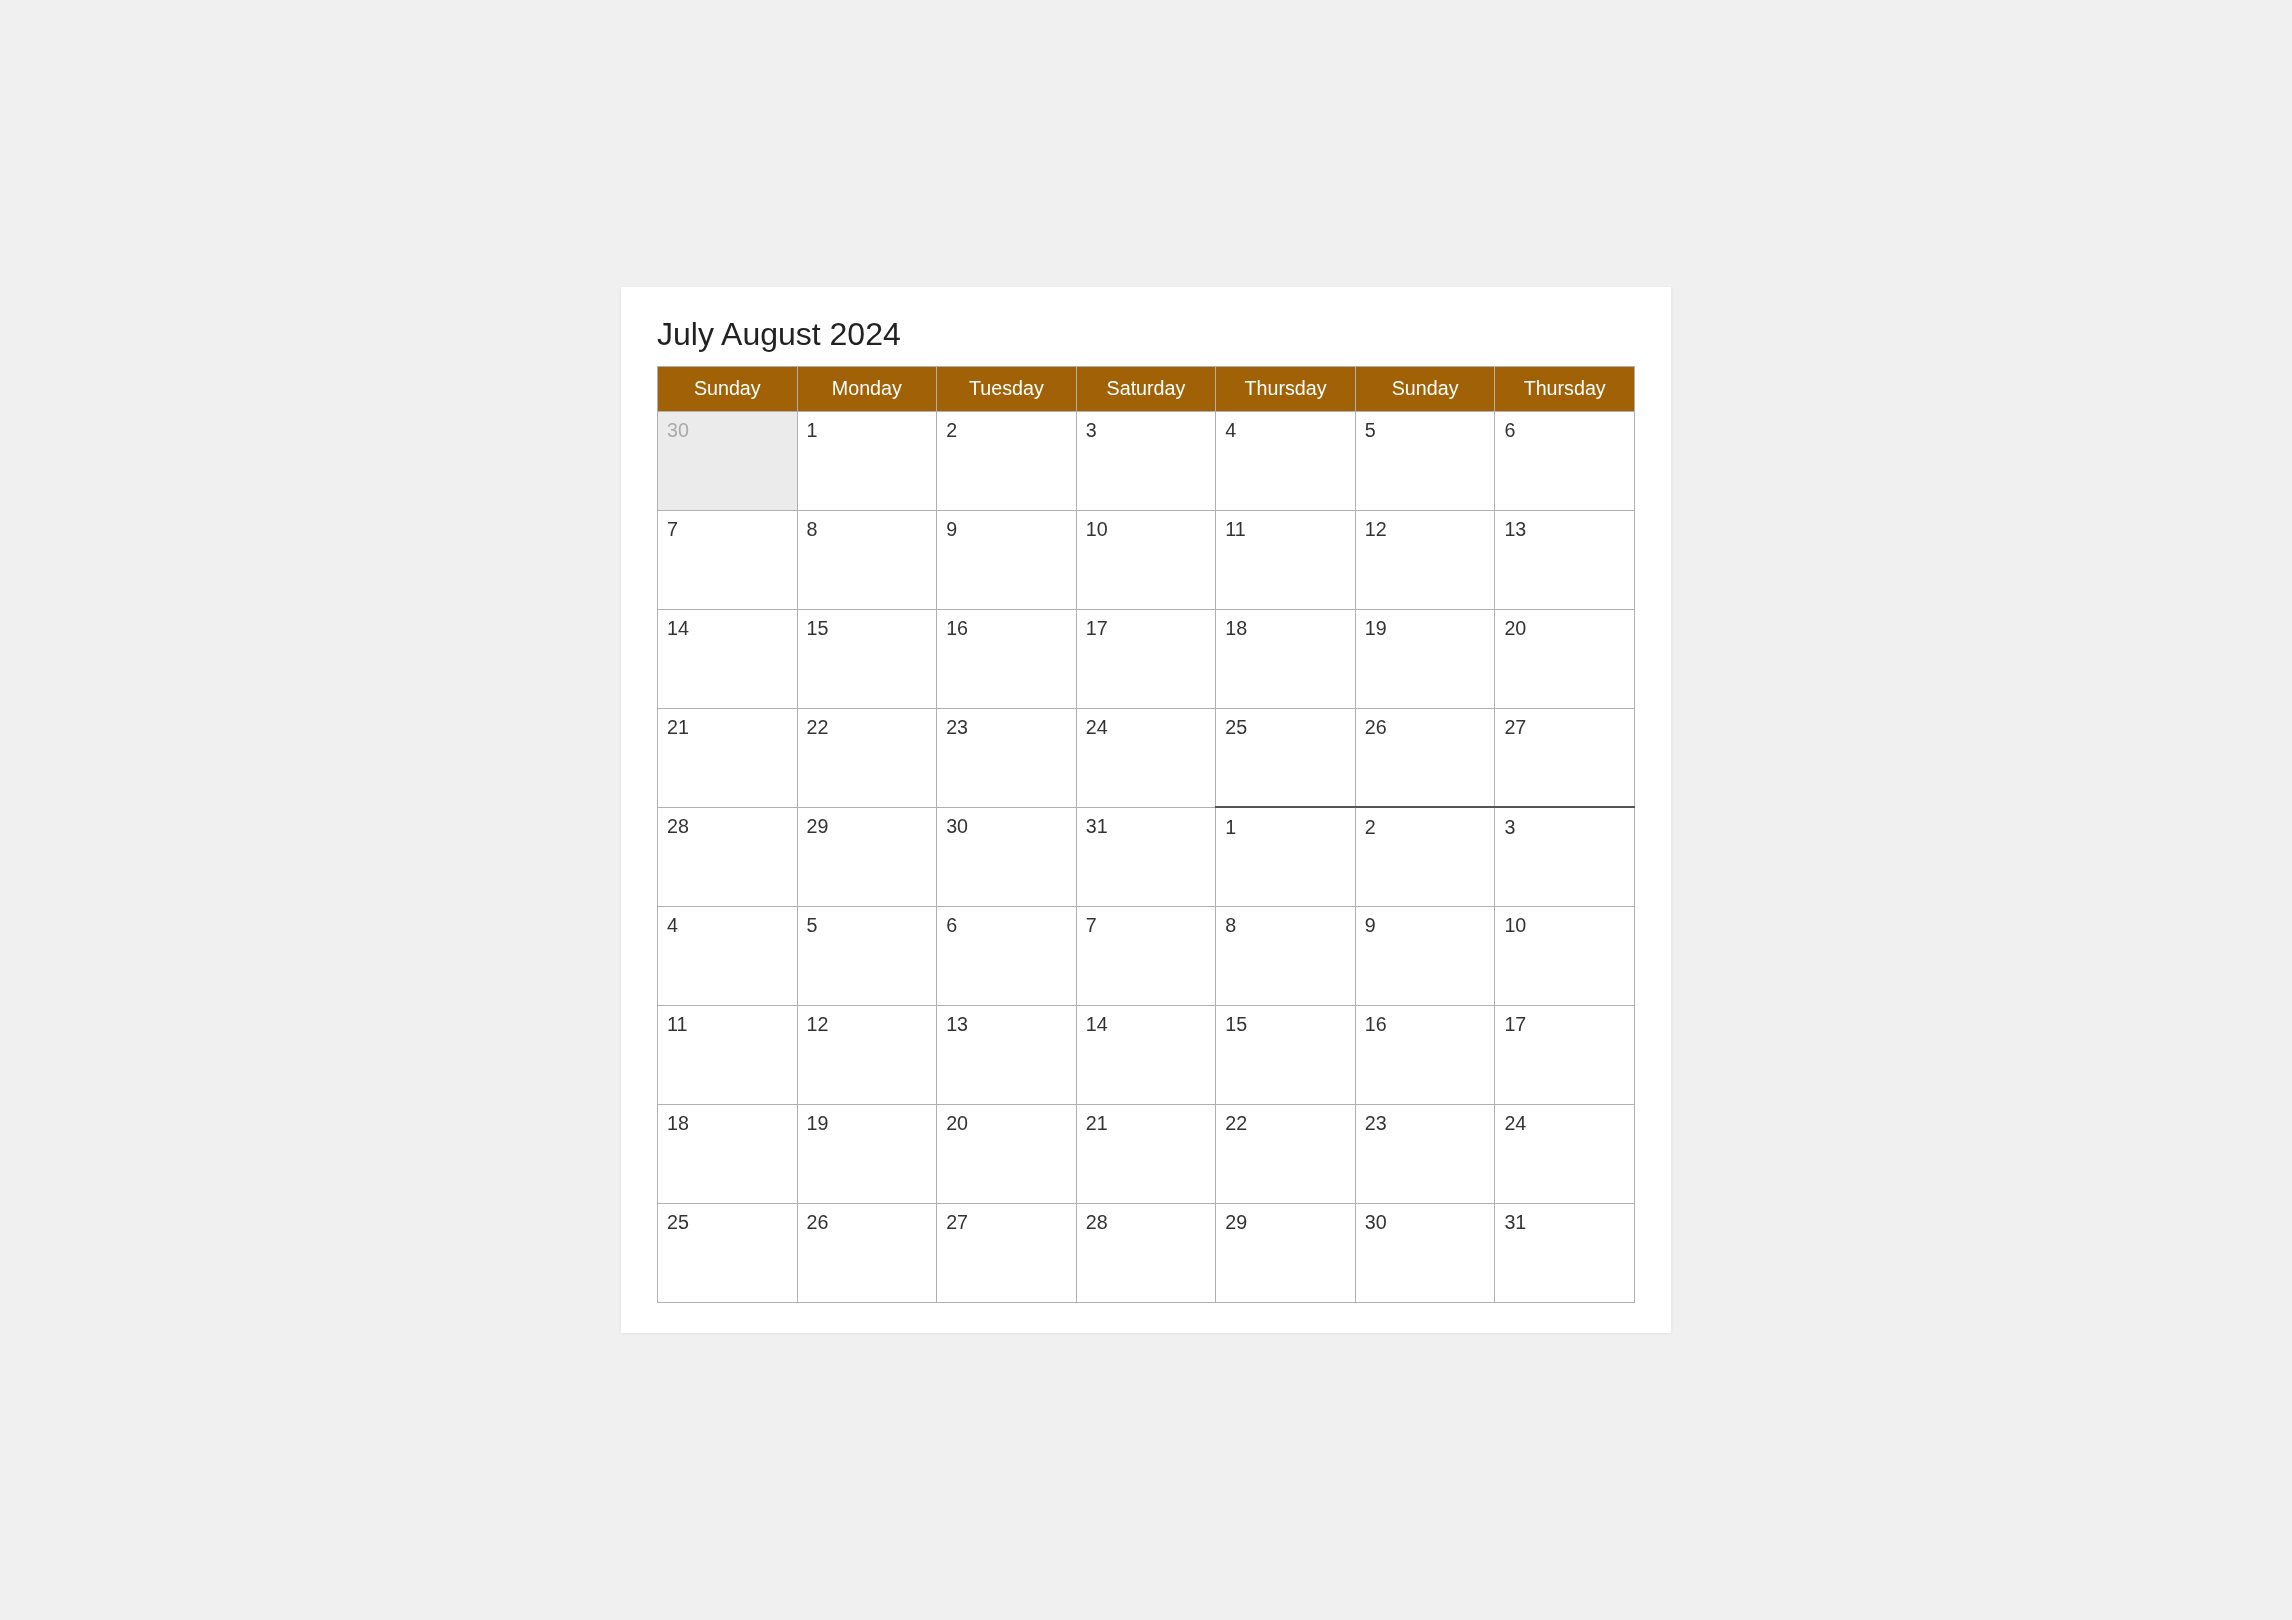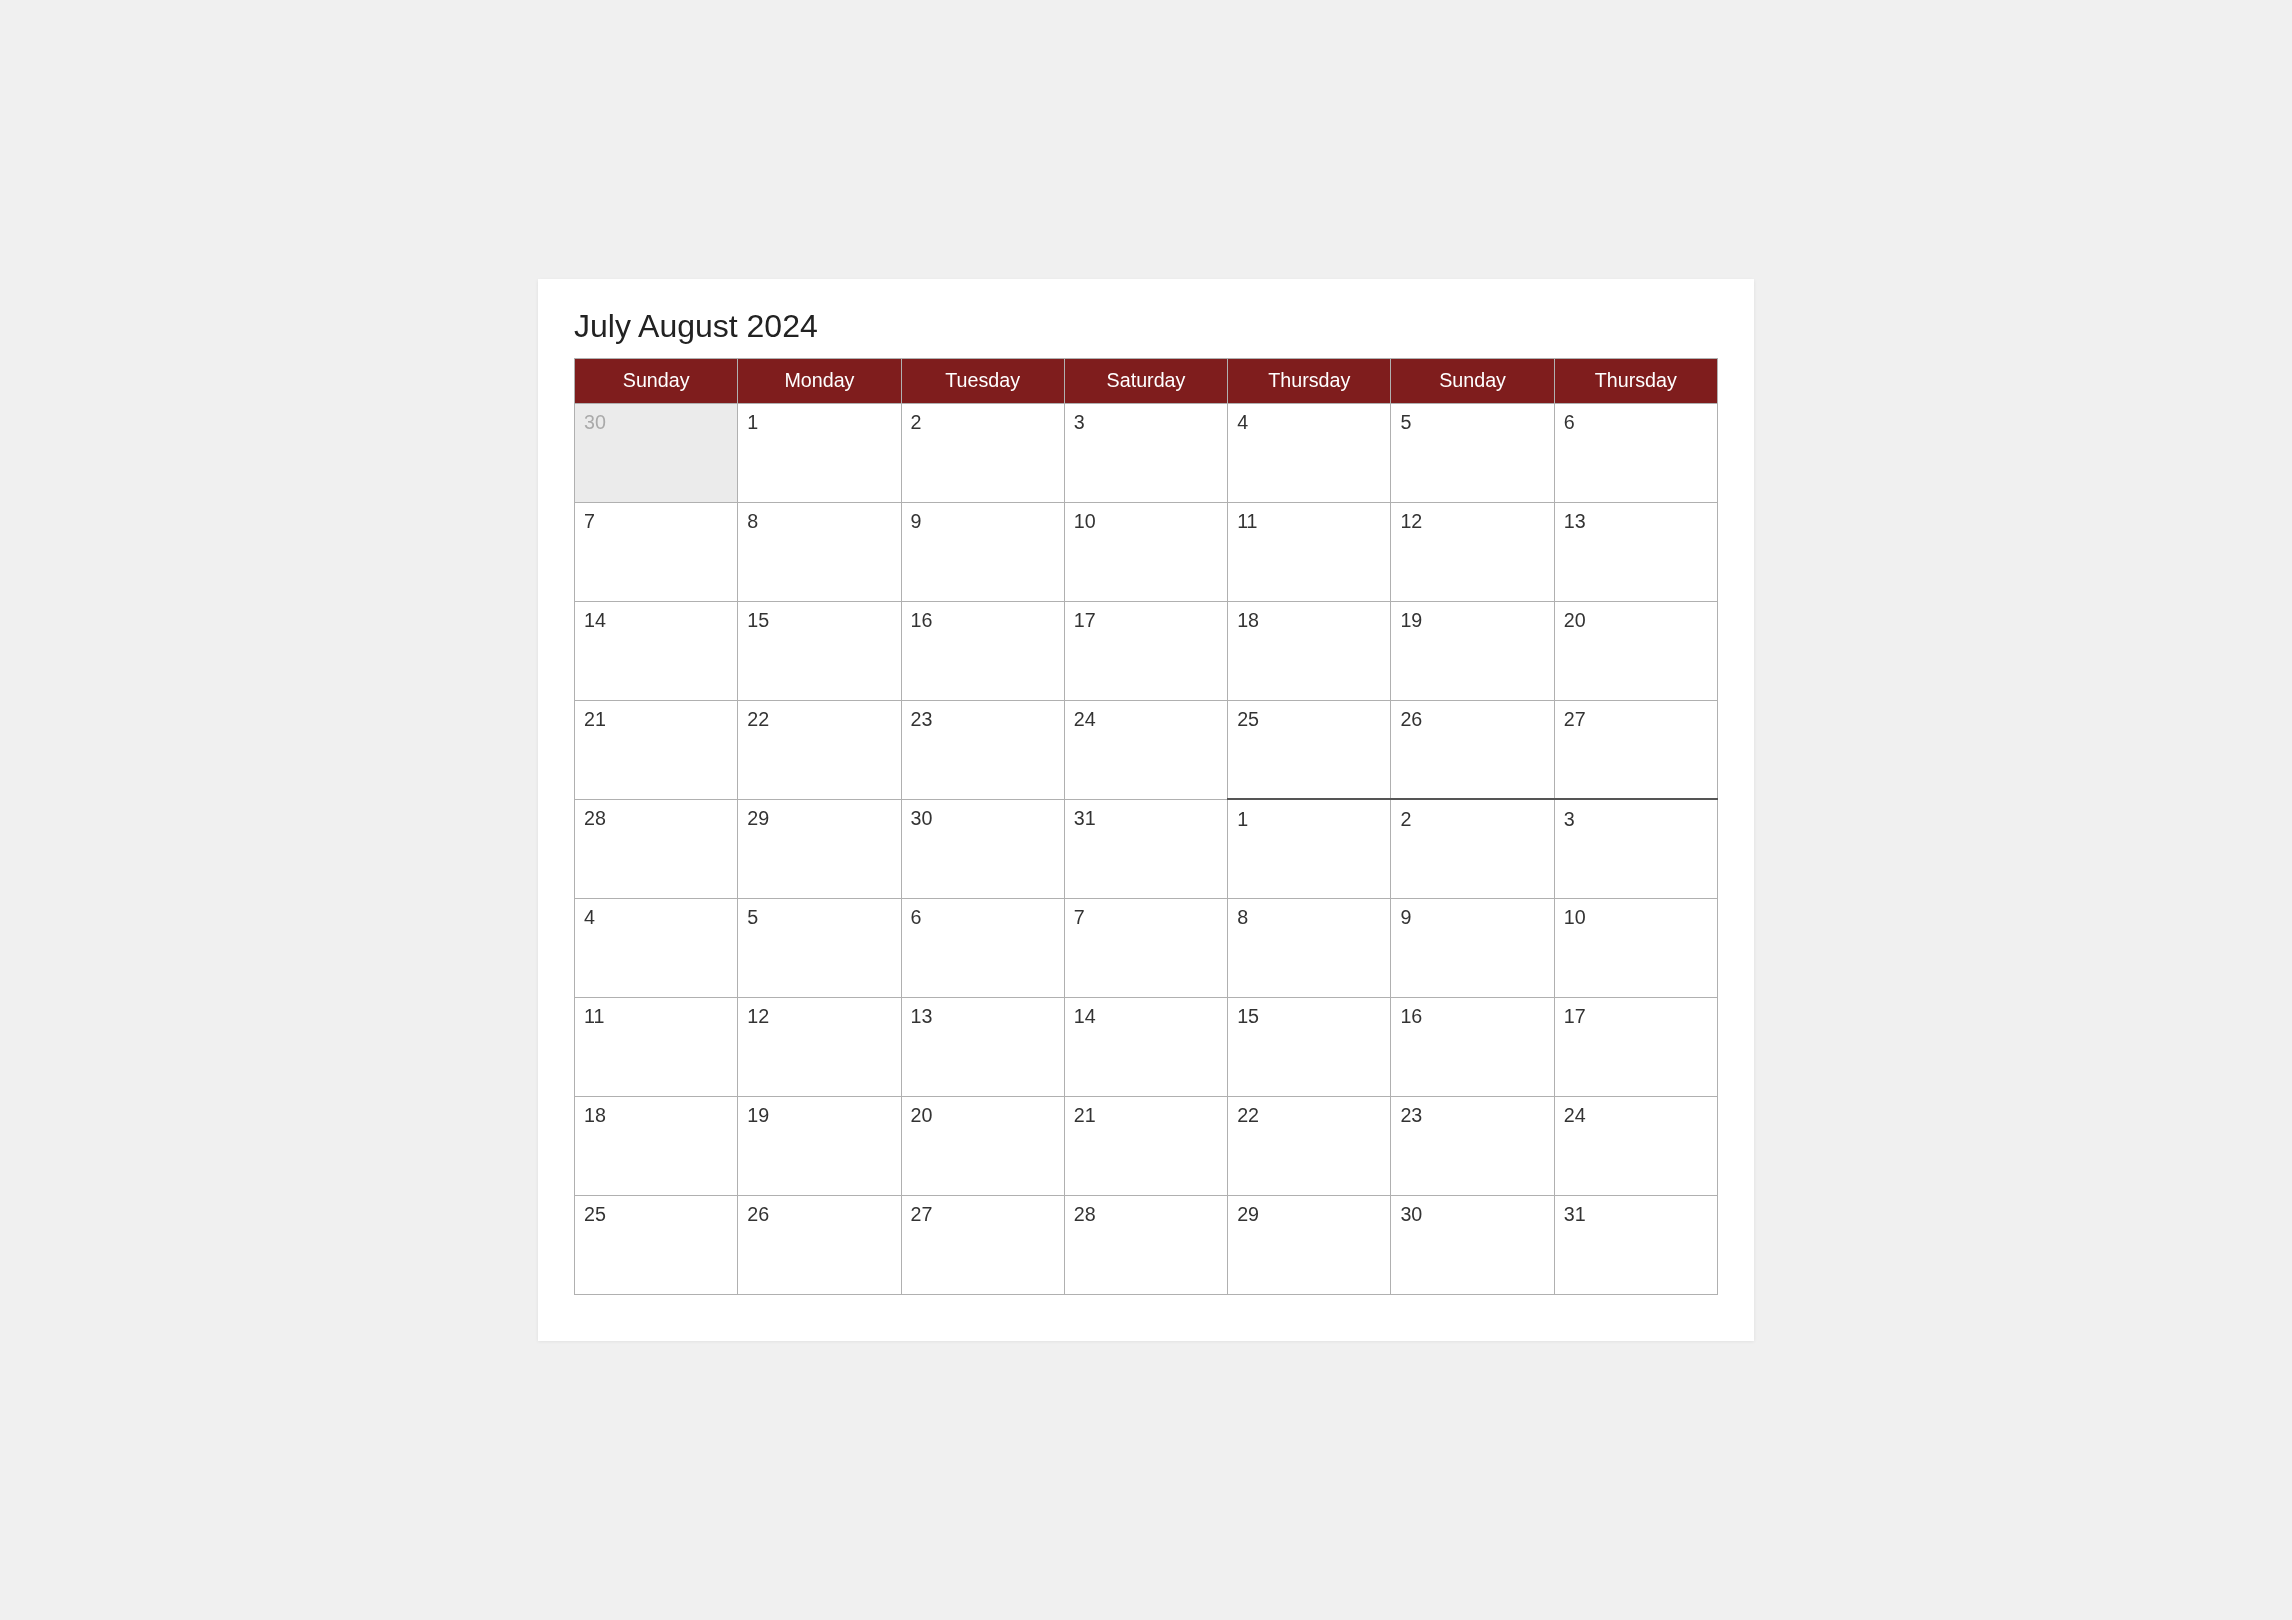--- a/index.html
+++ b/index.html
@@ -12,41 +12,41 @@
       background: #f0f0f0;
       display: flex;
       justify-content: center;
       align-items: center;
       min-height: 100vh;
       font-family: Arial, sans-serif;
     }
 
     .calendar-container {
       background: #ffffff;
-      padding: 29px 36px 46px 36px;
-      width: 1216px;
+      padding: 29px 36px 30px 36px;
+      width: 1050px;
       max-width: 98vw;
       box-shadow: 0 0.9px 3.6px rgba(0,0,0,0.08);
     }
 
     .calendar-title {
       font-size: 32px;
       font-weight: 400;
       color: #222;
       margin-bottom: 12.5px;
     }
 
     .calendar-table {
       width: 100%;
       border-collapse: collapse;
       border: 1.3px solid #b0b0b0;
     }
 
     .calendar-table thead tr th {
-      background: #7f1d1d;
+      background: #a16207;
       color: #fff;
       font-size: 19.7px;
       font-weight: 400;
       text-align: center;
       padding: 10.7px 0;
       border: 1.3px solid #b0b0b0;
     }
 
     .calendar-table tbody tr td {
       vertical-align: top;

